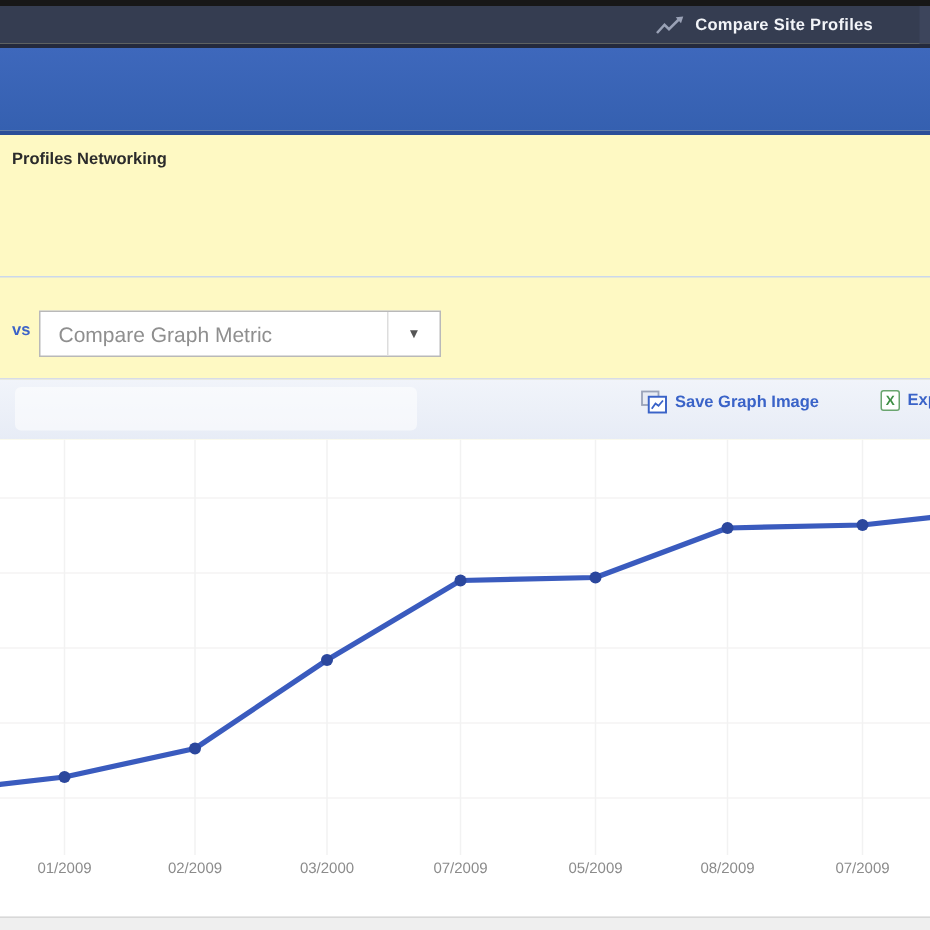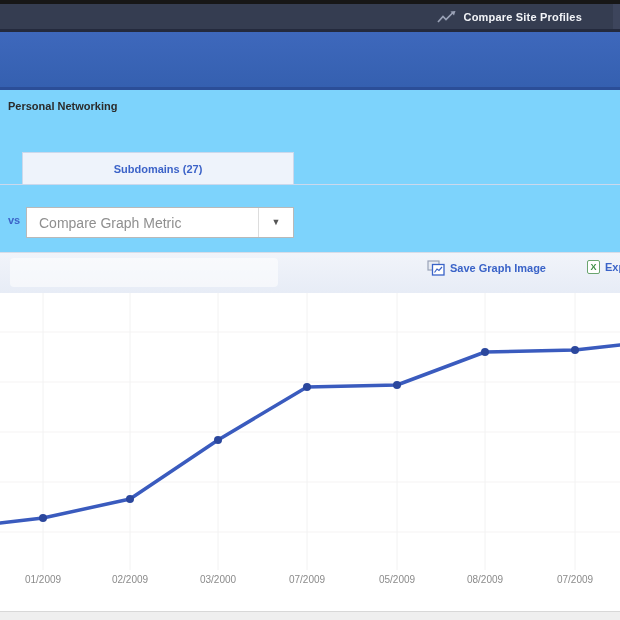--- a/index.html
+++ b/index.html
@@ -1,17 +1,17 @@
 <!DOCTYPE html>
 <html><head>
 <meta charset="utf-8">
 <style>
   html,body{margin:0;padding:0;background:#fff;}
   .screen{position:relative;width:620px;height:620px;overflow:hidden;
-    font-family:"Liberation Sans", sans-serif;background:#7dd3fc;}
+    font-family:"Liberation Sans", sans-serif;background:#fef9c3;}
 
   
   .top-black{position:absolute;left:0;top:0;width:620px;height:4px;background:#171717;}
   .navbar{position:absolute;left:0;top:4px;width:620px;height:25px;background:#353d51;}
   .nav-link{position:absolute;right:38px;top:0;height:25px;display:flex;align-items:center;gap:6px;cursor:pointer;}
   .nav-link span{color:#f2f4f8;font-size:11px;font-weight:bold;letter-spacing:.2px;}
   .nav-partial{position:absolute;right:0;top:0;width:7px;height:25px;background:#3d455c;}
   .nav-underline{position:absolute;left:0;top:29px;width:620px;height:3px;background:#242a3d;}
   .bluebar{position:absolute;left:0;top:32px;width:620px;height:55px;
     background:linear-gradient(#3e68bc,#3560b0);border-bottom:3px solid #2b4e98;}
@@ -69,26 +69,23 @@
         <path d="M13.5,1.5 L18.5,1 L17,5.5 Z" fill="#9aa2b6"></path>
       </svg>
       <span>Compare Site Profiles</span>
     </div>
     <div class="nav-partial"></div>
   </div>
   <div class="nav-underline"></div>
 
   <div class="bluebar"></div>
 
-  <div class="category">Personal Networking</div>
+  <div class="category">Profiles Networking</div>
 
   <div class="tabs-line"></div>
-  <div class="tab">
-    <span>Subdomains (27)</span>
-  </div>
 
   <span class="vs">vs</span>
   <div class="dropdown">
     <span class="dd-value">Compare Graph Metric</span>
     <span class="dd-arrow">▼</span>
   </div>
 
   <div class="toolbar">
     <div class="toolbar-pill"></div>
 

